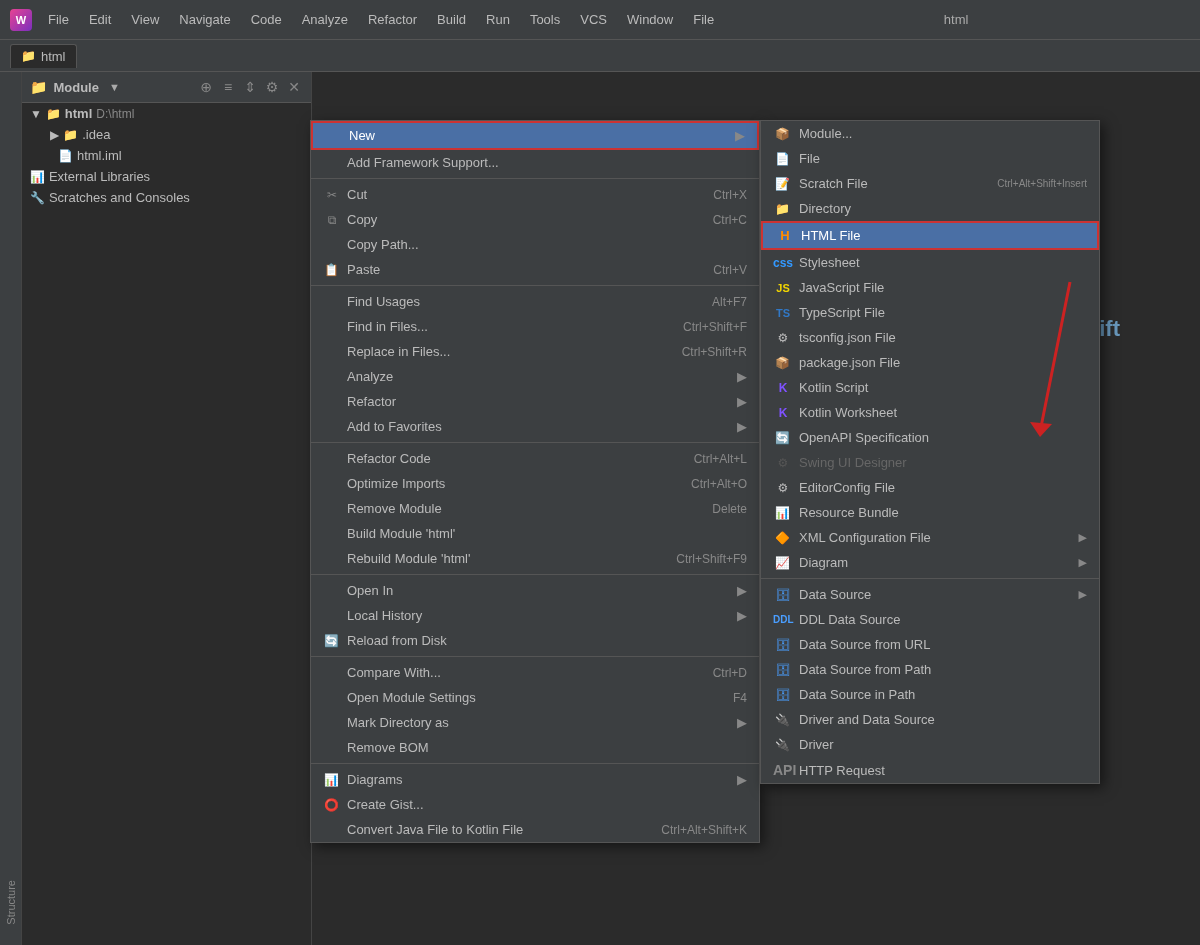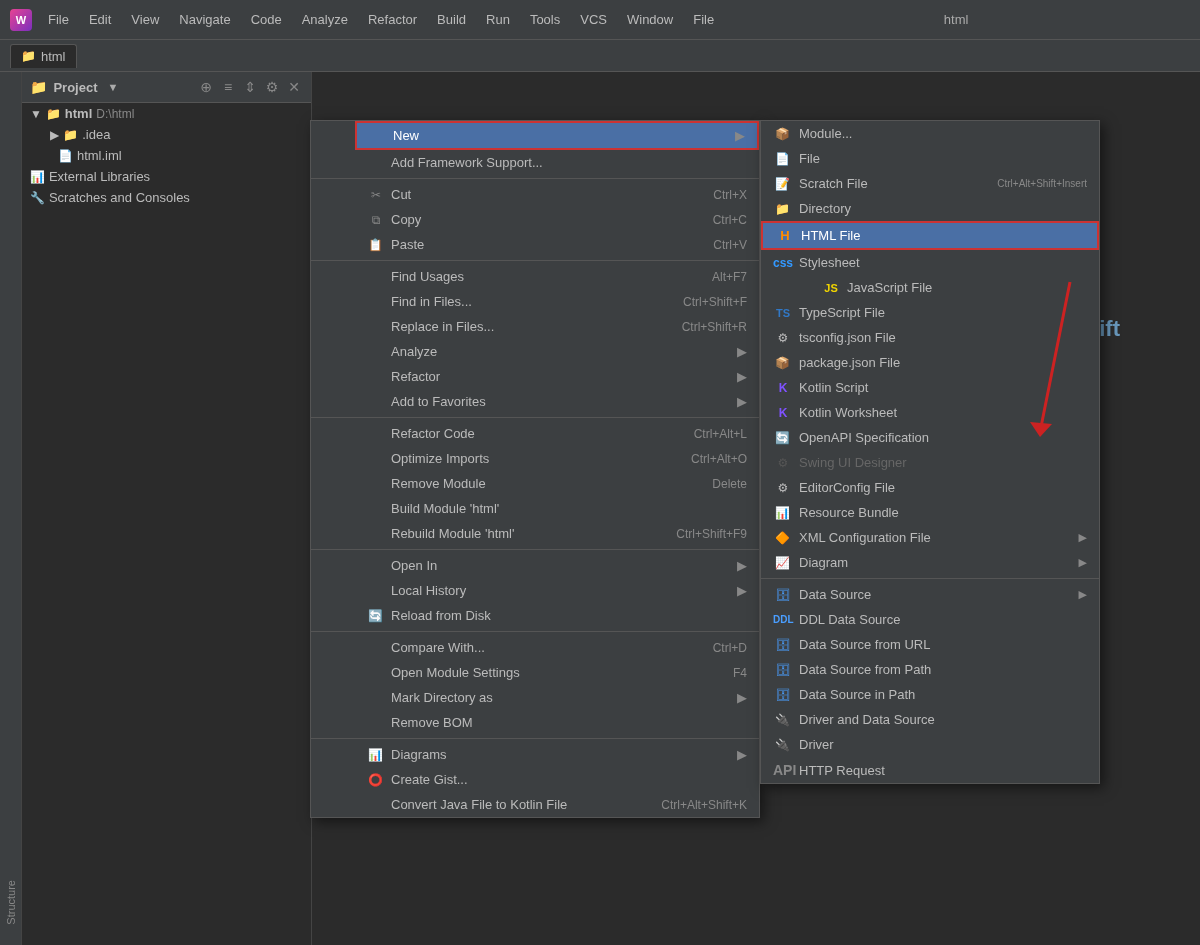--- a/index.html
+++ b/index.html
@@ -120,21 +120,20 @@
       box-shadow: 4px 4px 12px rgba(0,0,0,0.5);
       z-index: 100;
     }
     .ctx-item {
       display: flex;
       align-items: center;
       padding: 5px 12px;
       cursor: pointer;
       color: #bbbbbb;
       position: relative;
-      margin-left: 44px;
     }
     .ctx-item-label { flex: 1; }
     .ctx-item-shortcut { color: #888; font-size: 12px; margin-left: 20px; }
     .ctx-item-arrow { margin-left: auto; color: #888; }
     .ctx-item-icon { width: 18px; margin-right: 6px; font-size: 12px; text-align: center; color: #888; }
     .ctx-separator { height: 1px; background: #555; margin: 3px 0; }
 
     
     .submenu {
       position: absolute;
@@ -192,21 +191,21 @@
 
 <div class="main">
 
   <div style="width:22px;background:#3c3f41;border-right:1px solid #444;display:flex;flex-direction:column;align-items:center;justify-content:flex-end;padding-bottom:20px;">
     <span style="writing-mode:vertical-rl;transform:rotate(180deg);font-size:11px;color:#888;cursor:pointer;">Structure</span>
   </div>
 
   <div class="project-panel">
     <div class="project-panel-header">
       <span style="font-size:14px;">📁</span>
-      <span class="project-panel-title">Project</span>
+      <span class="project-panel-title">Module</span>
       <span style="font-size:11px;color:#aaa;margin-left:4px;">▼</span>
       <div class="panel-icons">
         <span class="panel-icon">⊕</span>
         <span class="panel-icon">≡</span>
         <span class="panel-icon">⇕</span>
         <span class="panel-icon">⚙</span>
         <span class="panel-icon">✕</span>
       </div>
     </div>
 
@@ -267,20 +266,24 @@
     <span class="ctx-item-icon">✂</span>
     <span class="ctx-item-label">Cut</span>
     <span class="ctx-item-shortcut">Ctrl+X</span>
   </div>
   <div class="ctx-item">
     <span class="ctx-item-icon">⧉</span>
     <span class="ctx-item-label">Copy</span>
     <span class="ctx-item-shortcut">Ctrl+C</span>
   </div>
   <div class="ctx-item">
+    <span class="ctx-item-icon"></span>
+    <span class="ctx-item-label">Copy Path...</span>
+  </div>
+  <div class="ctx-item">
     <span class="ctx-item-icon">📋</span>
     <span class="ctx-item-label">Paste</span>
     <span class="ctx-item-shortcut">Ctrl+V</span>
   </div>
 
   <div class="ctx-separator"></div>
 
   <div class="ctx-item">
     <span class="ctx-item-icon"></span>
     <span class="ctx-item-label">Find Usages</span>
@@ -418,21 +421,21 @@
   <div class="submenu-item" style="background:#4a6fa5;color:#fff;border:2px solid #cc3333;">
     <span class="submenu-item-icon" style="color:#ff8c00;font-size:13px;font-weight:bold;">H</span>
     <span class="submenu-item-label">HTML File</span>
   </div>
 
   <div class="submenu-item">
     <span class="submenu-item-icon" style="color:#3399ff;font-weight:bold;font-size:12px;">css</span>
     <span class="submenu-item-label">Stylesheet</span>
   </div>
   <div class="submenu-item">
-    <span class="submenu-item-icon" style="color:#f0d400;font-size:11px;font-weight:bold;margin-left:48px;">JS</span>
+    <span class="submenu-item-icon" style="color:#f0d400;font-size:11px;font-weight:bold;">JS</span>
     <span class="submenu-item-label">JavaScript File</span>
   </div>
   <div class="submenu-item">
     <span class="submenu-item-icon" style="color:#3178c6;font-size:11px;font-weight:bold;">TS</span>
     <span class="submenu-item-label">TypeScript File</span>
   </div>
   <div class="submenu-item">
     <span class="submenu-item-icon">⚙</span>
     <span class="submenu-item-label">tsconfig.json File</span>
   </div>

